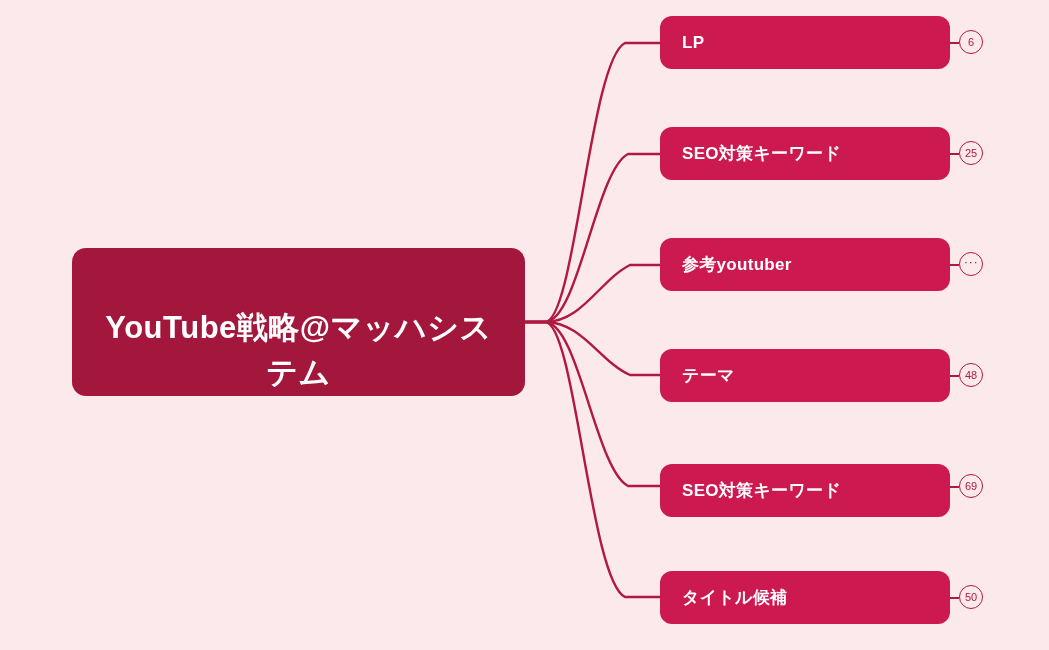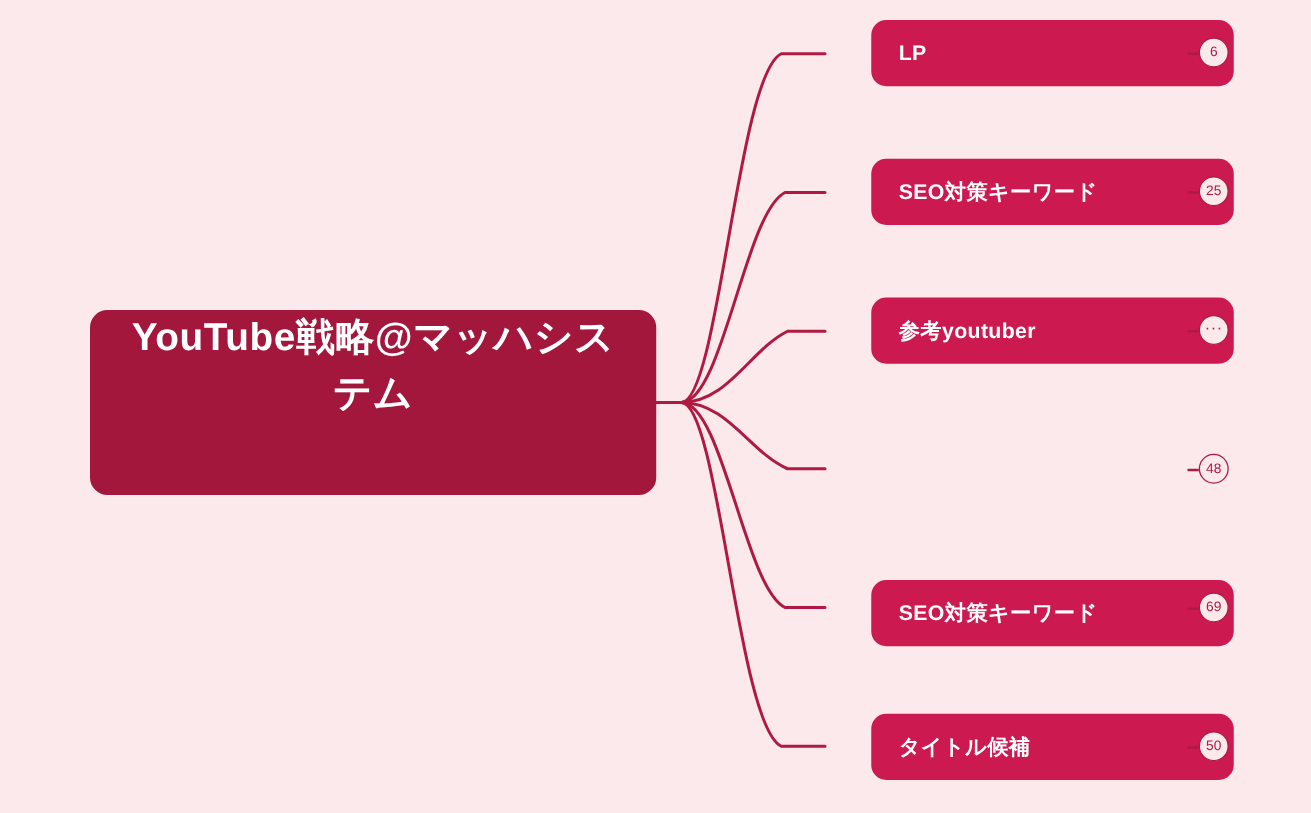--- a/index.html
+++ b/index.html
@@ -29,21 +29,21 @@
   }
   .root-node {
     position: absolute;
     left: 72px;
     top: 248px;
     width: 453px;
     height: 148px;
     background: #a4173c;
     border-radius: 14px;
     display: flex;
-    align-items: flex-start;
+    align-items: flex-end;
     justify-content: center;
     box-sizing: border-box;
     padding: 0 26px;
   }
   .root-label {
     color: #ffffff;
     font-size: 31px;
     font-weight: bold;
     line-height: 1.45;
     text-align: center;
@@ -53,21 +53,20 @@
     position: absolute;
     left: 660px;
     width: 290px;
     height: 53px;
     background: #cc1950;
     border-radius: 12px;
     display: flex;
     align-items: center;
     box-sizing: border-box;
     padding: 16px 22px;
-    margin-left: 37px;
   }
   .child-label {
     color: #ffffff;
     font-size: 17px;
     font-weight: bold;
     letter-spacing: 0.3px;
     white-space: nowrap;
   }
   .badge-stub {
     position: absolute;
@@ -130,20 +129,23 @@
   </div>
   <div class="badge-stub" style="top:153px"></div>
   <div class="badge" style="top:141px">25</div>
 
   <div class="child-node" style="top:238px">
     <span class="child-label">参考youtuber</span>
   </div>
   <div class="badge-stub" style="top:264px"></div>
   <div class="badge dots" style="top:252px">···</div>
 
+  <div class="child-node" style="top:349px">
+    <span class="child-label">テーマ</span>
+  </div>
   <div class="badge-stub" style="top:375px"></div>
   <div class="badge" style="top:363px">48</div>
 
   <div class="child-node" style="top:464px">
     <span class="child-label">SEO対策キーワード</span>
   </div>
   <div class="badge-stub" style="top:486px"></div>
   <div class="badge" style="top:474px">69</div>
 
   <div class="child-node" style="top:571px">

